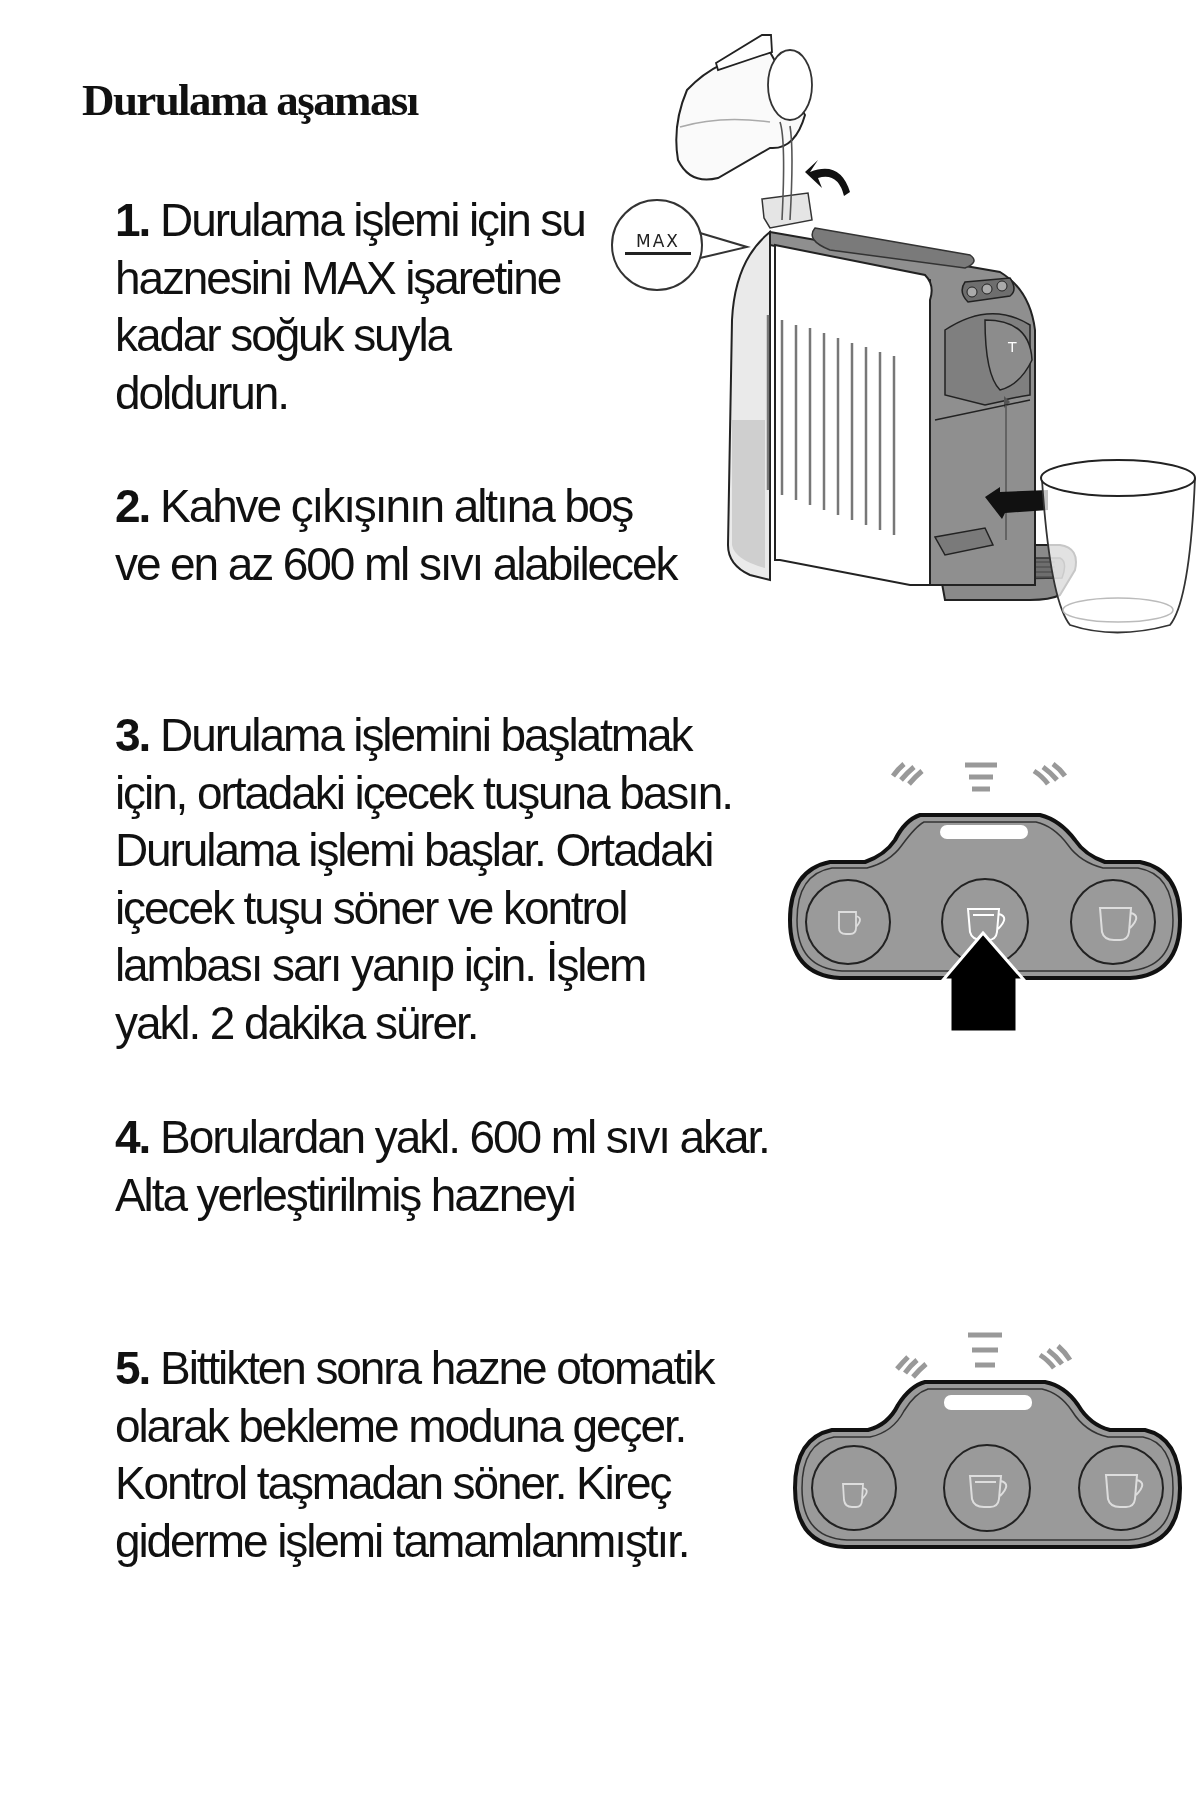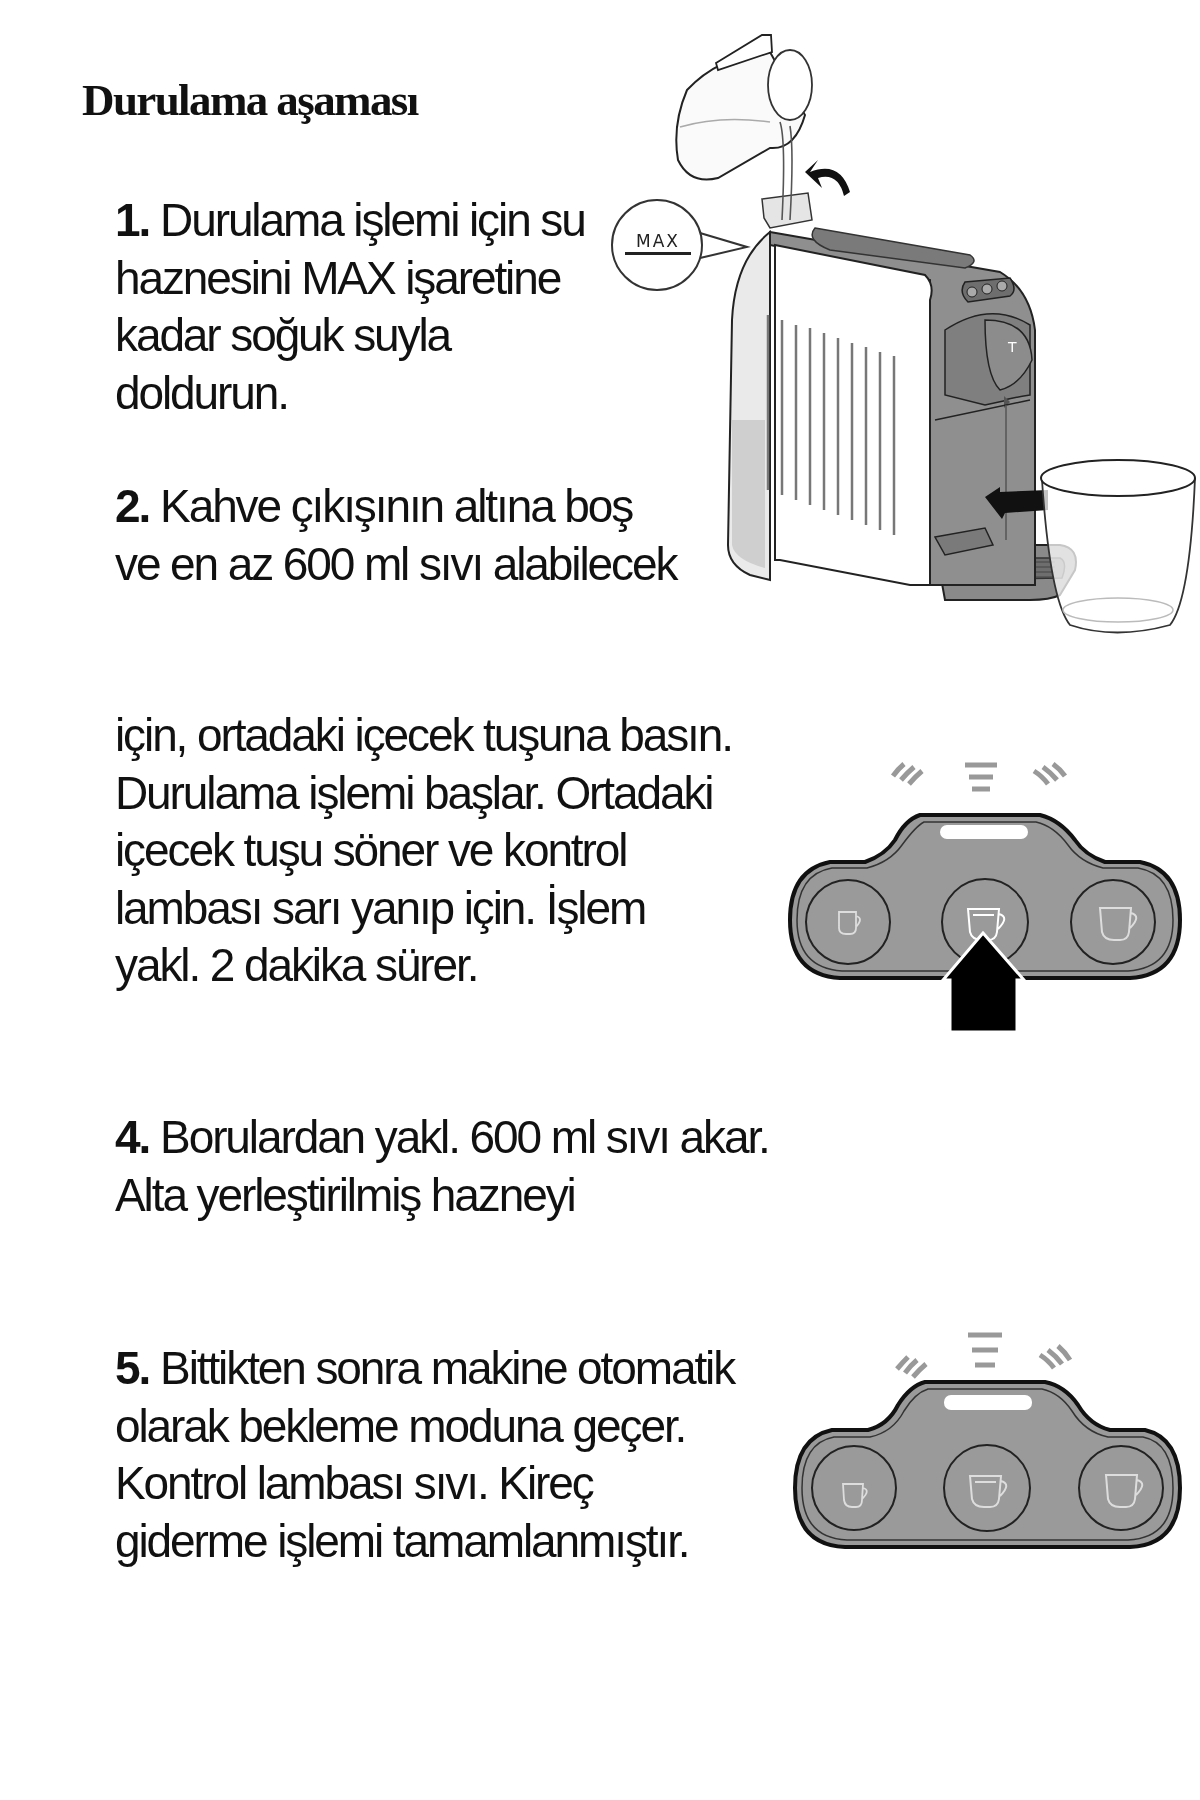--- a/index.html
+++ b/index.html
@@ -21,36 +21,37 @@
   <span class="line">kadar soğuk suyla</span>
   <span class="line">doldurun.</span>
 </div>
 
 <div class="step" style="top:478px">
   <span class="line"><span class="num">2.</span> <span>Kahve çıkışının altına boş</span></span>
   <span class="line">ve en az 600 ml sıvı alabilecek</span>
 </div>
 
 <div class="step" style="top:707px">
+  <span class="line"><span class="num">3.</span> <span>Durulama işlemini başlatmak</span></span>
   <span class="line">için, ortadaki içecek tuşuna basın.</span>
   <span class="line">Durulama işlemi başlar. Ortadaki</span>
   <span class="line">içecek tuşu söner ve kontrol</span>
   <span class="line">lambası sarı yanıp için. İşlem</span>
   <span class="line">yakl. 2 dakika sürer.</span>
 </div>
 
 <div class="step" style="top:1109px">
   <span class="line"><span class="num">4.</span> <span>Borulardan yakl. 600 ml sıvı akar.</span></span>
   <span class="line">Alta yerleştirilmiş hazneyi</span>
 </div>
 
 <div class="step" style="top:1340px">
-  <span class="line"><span class="num">5.</span> <span>Bittikten sonra makine otomatik</span></span>
+  <span class="line"><span class="num">5.</span> <span>Bittikten sonra hazne otomatik</span></span>
   <span class="line">olarak bekleme moduna geçer.</span>
-  <span class="line">Kontrol lambası sıvı. Kireç</span>
+  <span class="line">Kontrol taşmadan söner. Kireç</span>
   <span class="line">giderme işlemi tamamlanmıştır.</span>
 </div>
 
 <svg class="illus" style="left:590px;top:20px" width="610" height="620" viewBox="590 20 610 620">
 
   <g>
     <path d="M700,233 L747,247 L700,258" fill="#fff" stroke="#333" stroke-width="2"></path>
     <circle cx="657" cy="245" r="45" fill="#fff" stroke="#333" stroke-width="2"></circle>
     <rect x="625" y="252" width="66" height="3" fill="#222"></rect>
     <text x="658" y="247" text-anchor="middle" font-family="DejaVu Sans, sans-serif" font-size="17" letter-spacing="2" fill="#222">MAX</text>

